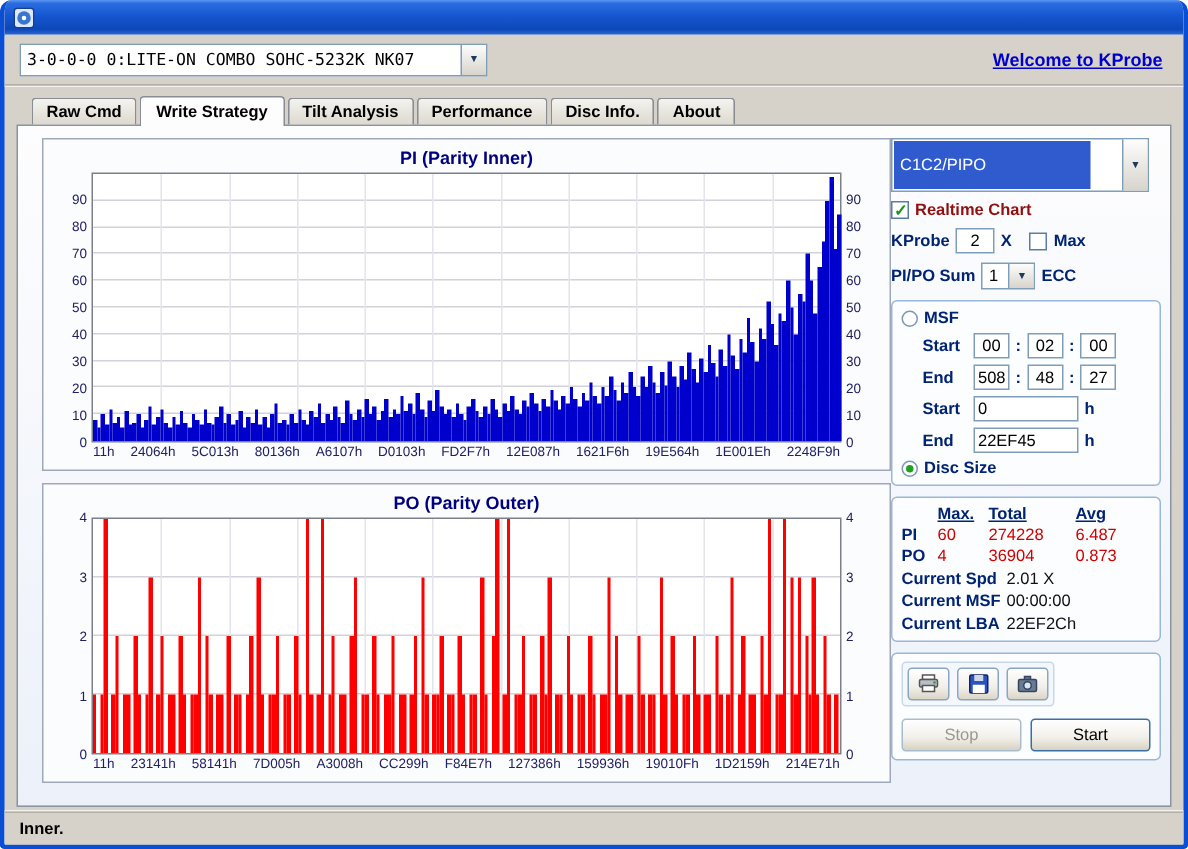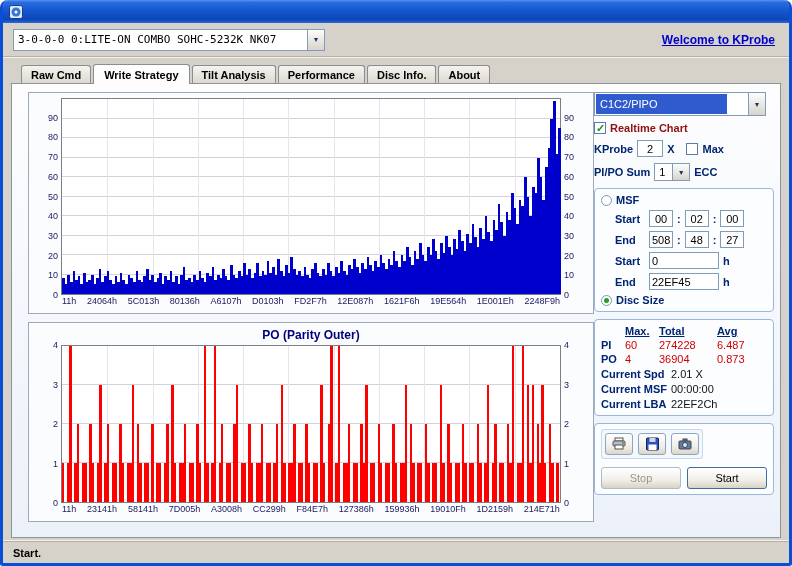--- a/index.html
+++ b/index.html
@@ -61,21 +61,21 @@
   .bar{ flex:1 1 0; min-width:0; }
   .xaxis{ flex:0 0 13px; display:flex; justify-content:space-between; margin:1px 27px 0; }
   .xtick{ font-size:9px; color:#202060; }
   
   .sidebar{ position:absolute; top:8px; right:6px; width:180px; }
   .srow{ display:flex; align-items:center; gap:4px; margin-top:6px; }
   .lbl{ font-weight:bold; color:#002472; white-space:nowrap; }
   .lbl.maroon{ color:#901010; }
   .w30{ width:30px; flex:0 0 30px; }
   .indent{ padding-left:14px; }
-  .mode-combo{ width:172px; height:24px;gap:20px; }
+  .mode-combo{ width:172px; height:36px;gap:20px; }
   .mode-combo .combo-text{ margin:1px; background:#2f5bce; color:#fff; }
   .sum-combo{ width:36px; height:18px; }
   .field{
     border:1px solid #7f9db9; height:17px; font-size:11px; padding:0 2px;
     font-family:"Liberation Sans",sans-serif; background:#fff; color:#000;
   }
   .field.msf{ width:24px; text-align:center; }
   .field.speed{ width:26px; text-align:center; }
   .field.lba{ width:70px; }
   .colon{ font-weight:bold; color:#002472; }
@@ -144,20 +144,21 @@
     <div class="tab active">Write Strategy</div>
     <div class="tab">Tilt Analysis</div>
     <div class="tab">Performance</div>
     <div class="tab">Disc Info.</div>
     <div class="tab">About</div>
   </div>
 
   <div class="content">
 
     <div class="chart-panel" style="top:8px;height:222px;">
+      <div class="chart-title">PI (Parity Inner)</div>
       <div class="chart-body">
         <div class="yaxis left">
             <div class="ytick" style="bottom: calc(0% - 4px);">0</div>
             <div class="ytick" style="bottom: calc(10% - 4px);">10</div>
             <div class="ytick" style="bottom: calc(20% - 4px);">20</div>
             <div class="ytick" style="bottom: calc(30% - 4px);">30</div>
             <div class="ytick" style="bottom: calc(40% - 4px);">40</div>
             <div class="ytick" style="bottom: calc(50% - 4px);">50</div>
             <div class="ytick" style="bottom: calc(60% - 4px);">60</div>
             <div class="ytick" style="bottom: calc(70% - 4px);">70</div>
@@ -788,16 +789,16 @@
         <div class="btnrow">
           <button class="xp-btn stop">Stop</button>
           <button class="xp-btn start">Start</button>
         </div>
       </div>
 
     </div>
   </div>
 
   <div class="statusbar">
-    <span>Start.</span>
+    <span>Inner.</span>
   </div>
 
 </div>
 
 </body></html>

